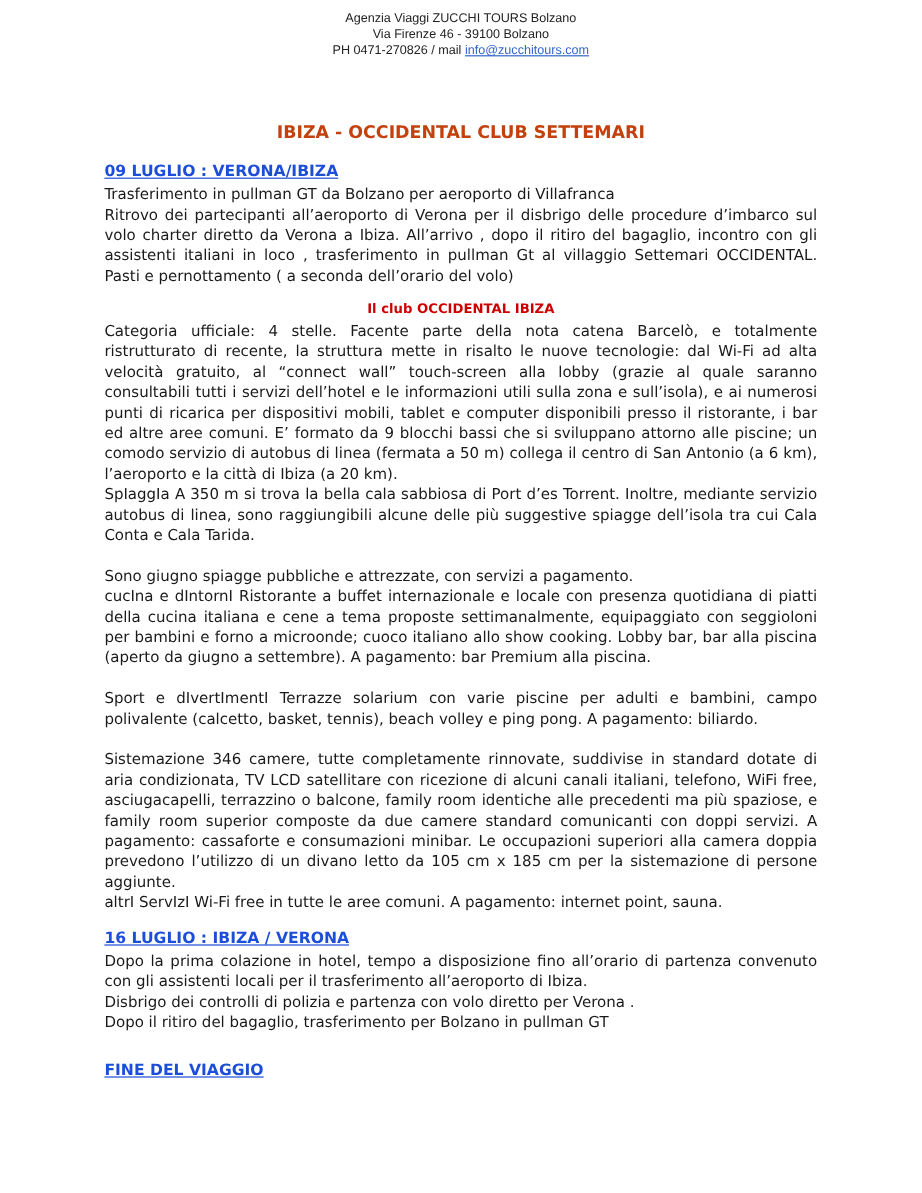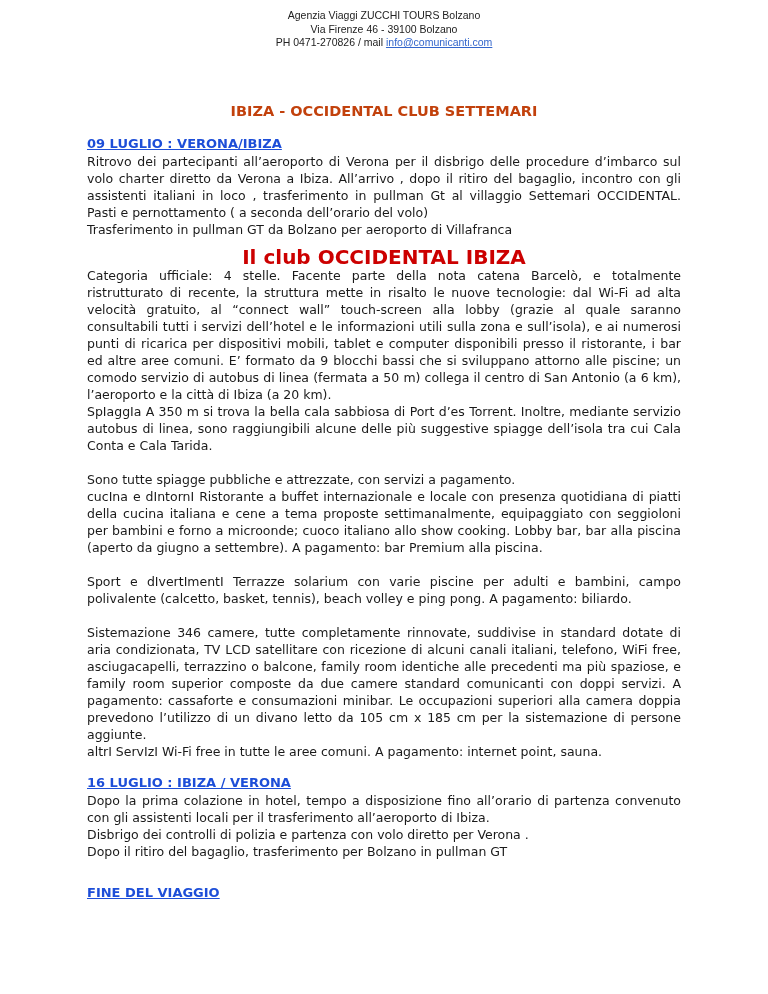--- a/index.html
+++ b/index.html
@@ -42,21 +42,21 @@
     margin: 14px 0 0 0;
     font-size: 13px;
     font-weight: bold;
     text-decoration: underline;
     line-height: 17px;
     color: #1d4ed8;
   }
   .club-h {
     margin: 10px 0 0 0;
     text-align: center;
-    font-size: 20px;
+    font-size: 11px;
     font-weight: bold;
     line-height: 19px;
     color: #cc0000;
   }
   p.body {
     margin: 0;
     font-size: 12.5px;
     line-height: 17px;
     text-align: justify;
   }
@@ -66,41 +66,41 @@
   .sec-h + p.body { margin-top: 1px; }
 </style>
 </head>
 <body>
 
 <div class="page">
 
   <header class="doc-header">
     <div>Agenzia Viaggi ZUCCHI TOURS Bolzano</div>
     <div>Via Firenze 46 - 39100 Bolzano</div>
-    <div><span>PH 0471-270826 / mail </span><a class="email" href="#">info@comunicanti.com</a></div>
+    <div><span>PH 0471-270826 / mail </span><a class="email" href="#">info@zucchitours.com</a></div>
   </header>
 
   <main class="content">
 
     <h1 class="doc-title">
       <span class="tl">IBIZA - OCCIDENTAL CLUB SETTEMARI</span>
     </h1>
 
     <section>
       <h2 class="sec-h">09 LUGLIO : VERONA/IBIZA</h2>
+      <p class="body">Trasferimento in pullman GT da Bolzano per aeroporto di Villafranca</p>
       <p class="body">Ritrovo dei partecipanti all’aeroporto di Verona per il disbrigo delle procedure d’imbarco sul volo charter diretto da Verona a Ibiza. All’arrivo , dopo il ritiro del bagaglio, incontro con gli assistenti italiani in loco , trasferimento in pullman Gt al villaggio Settemari OCCIDENTAL. Pasti e pernottamento  ( a seconda dell’orario del volo)</p>
-      <p class="body">Trasferimento in pullman GT da Bolzano per aeroporto di Villafranca</p>
     </section>
 
     <section>
       <h2 class="club-h">Il club OCCIDENTAL IBIZA</h2>
       <p class="body">Categoria ufficiale: 4 stelle. Facente parte della nota catena Barcelò, e totalmente ristrutturato di recente, la struttura mette in risalto le nuove tecnologie: dal Wi-Fi ad alta velocità gratuito, al “connect wall” touch-screen alla lobby (grazie al quale saranno consultabili tutti i servizi dell’hotel e le informazioni utili sulla zona e sull’isola), e ai numerosi punti di ricarica per dispositivi mobili, tablet e computer disponibili presso il ristorante, i bar ed altre aree comuni. E’ formato da 9 blocchi bassi che si sviluppano attorno alle piscine; un comodo servizio di autobus di linea (fermata a 50 m) collega il centro di San Antonio (a 6 km), l’aeroporto e la città di Ibiza (a 20 km).</p>
       <p class="body">SpIaggIa A 350 m si trova la bella cala sabbiosa di Port d’es Torrent. Inoltre, mediante servizio autobus di linea, sono raggiungibili alcune delle più suggestive spiagge dell’isola tra cui Cala Conta e Cala Tarida.</p>
       <div class="gap"></div>
-      <p class="body">Sono tutte spiagge pubbliche e attrezzate, con servizi a pagamento.</p>
+      <p class="body">Sono giugno spiagge pubbliche e attrezzate, con servizi a pagamento.</p>
       <p class="body">cucIna e dIntornI Ristorante a buffet internazionale e locale con presenza quotidiana di piatti della cucina italiana e cene a tema proposte settimanalmente, equipaggiato con seggioloni per bambini e forno a microonde; cuoco italiano allo show cooking. Lobby bar, bar alla piscina (aperto da giugno a settembre). A pagamento: bar Premium alla piscina.</p>
       <div class="gap"></div>
       <p class="body">Sport e dIvertImentI Terrazze solarium con varie piscine per adulti e bambini, campo polivalente (calcetto, basket, tennis), beach volley e ping pong. A pagamento: biliardo.</p>
       <div class="gap"></div>
       <p class="body">Sistemazione 346 camere, tutte completamente rinnovate, suddivise in standard dotate di aria condizionata, TV LCD satellitare con ricezione di alcuni canali italiani, telefono, WiFi free, asciugacapelli, terrazzino o balcone, family room identiche alle precedenti ma più spaziose, e family room superior composte da due camere standard comunicanti con doppi servizi. A pagamento: cassaforte e consumazioni minibar. Le occupazioni superiori alla camera doppia prevedono l’utilizzo di un divano letto da 105 cm x 185 cm per la sistemazione di persone aggiunte.</p>
       <p class="body">altrI ServIzI Wi-Fi free in tutte le aree comuni. A pagamento: internet point, sauna.</p>
     </section>
 
     <section>
       <h2 class="sec-h">16 LUGLIO : IBIZA / VERONA</h2>

